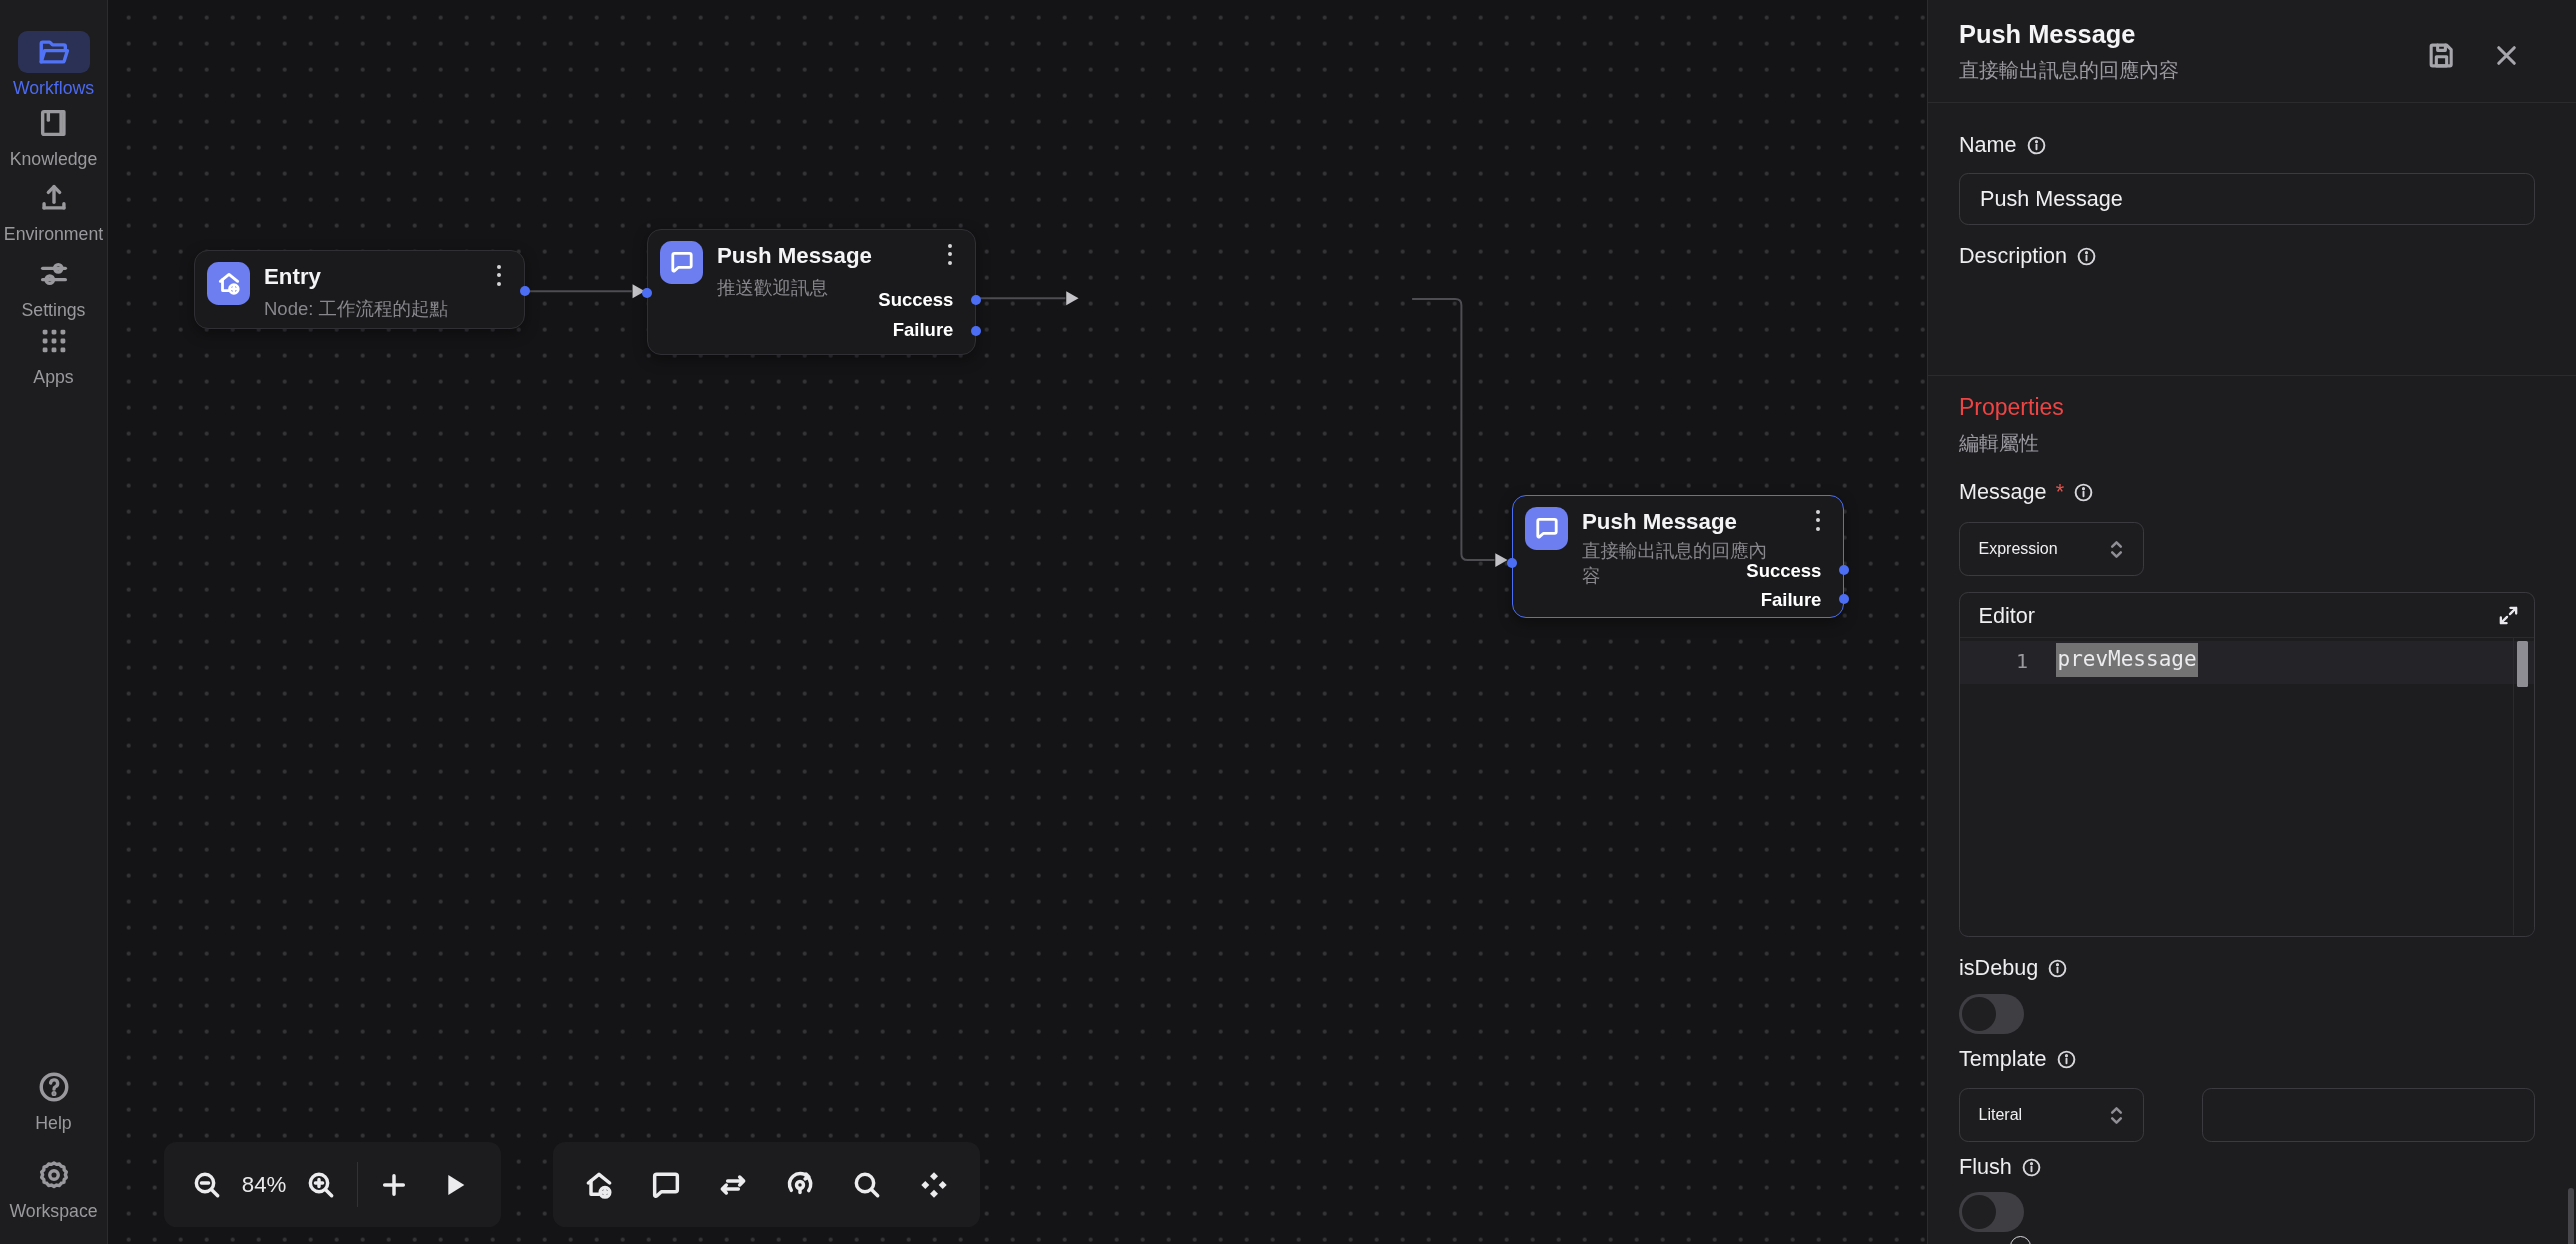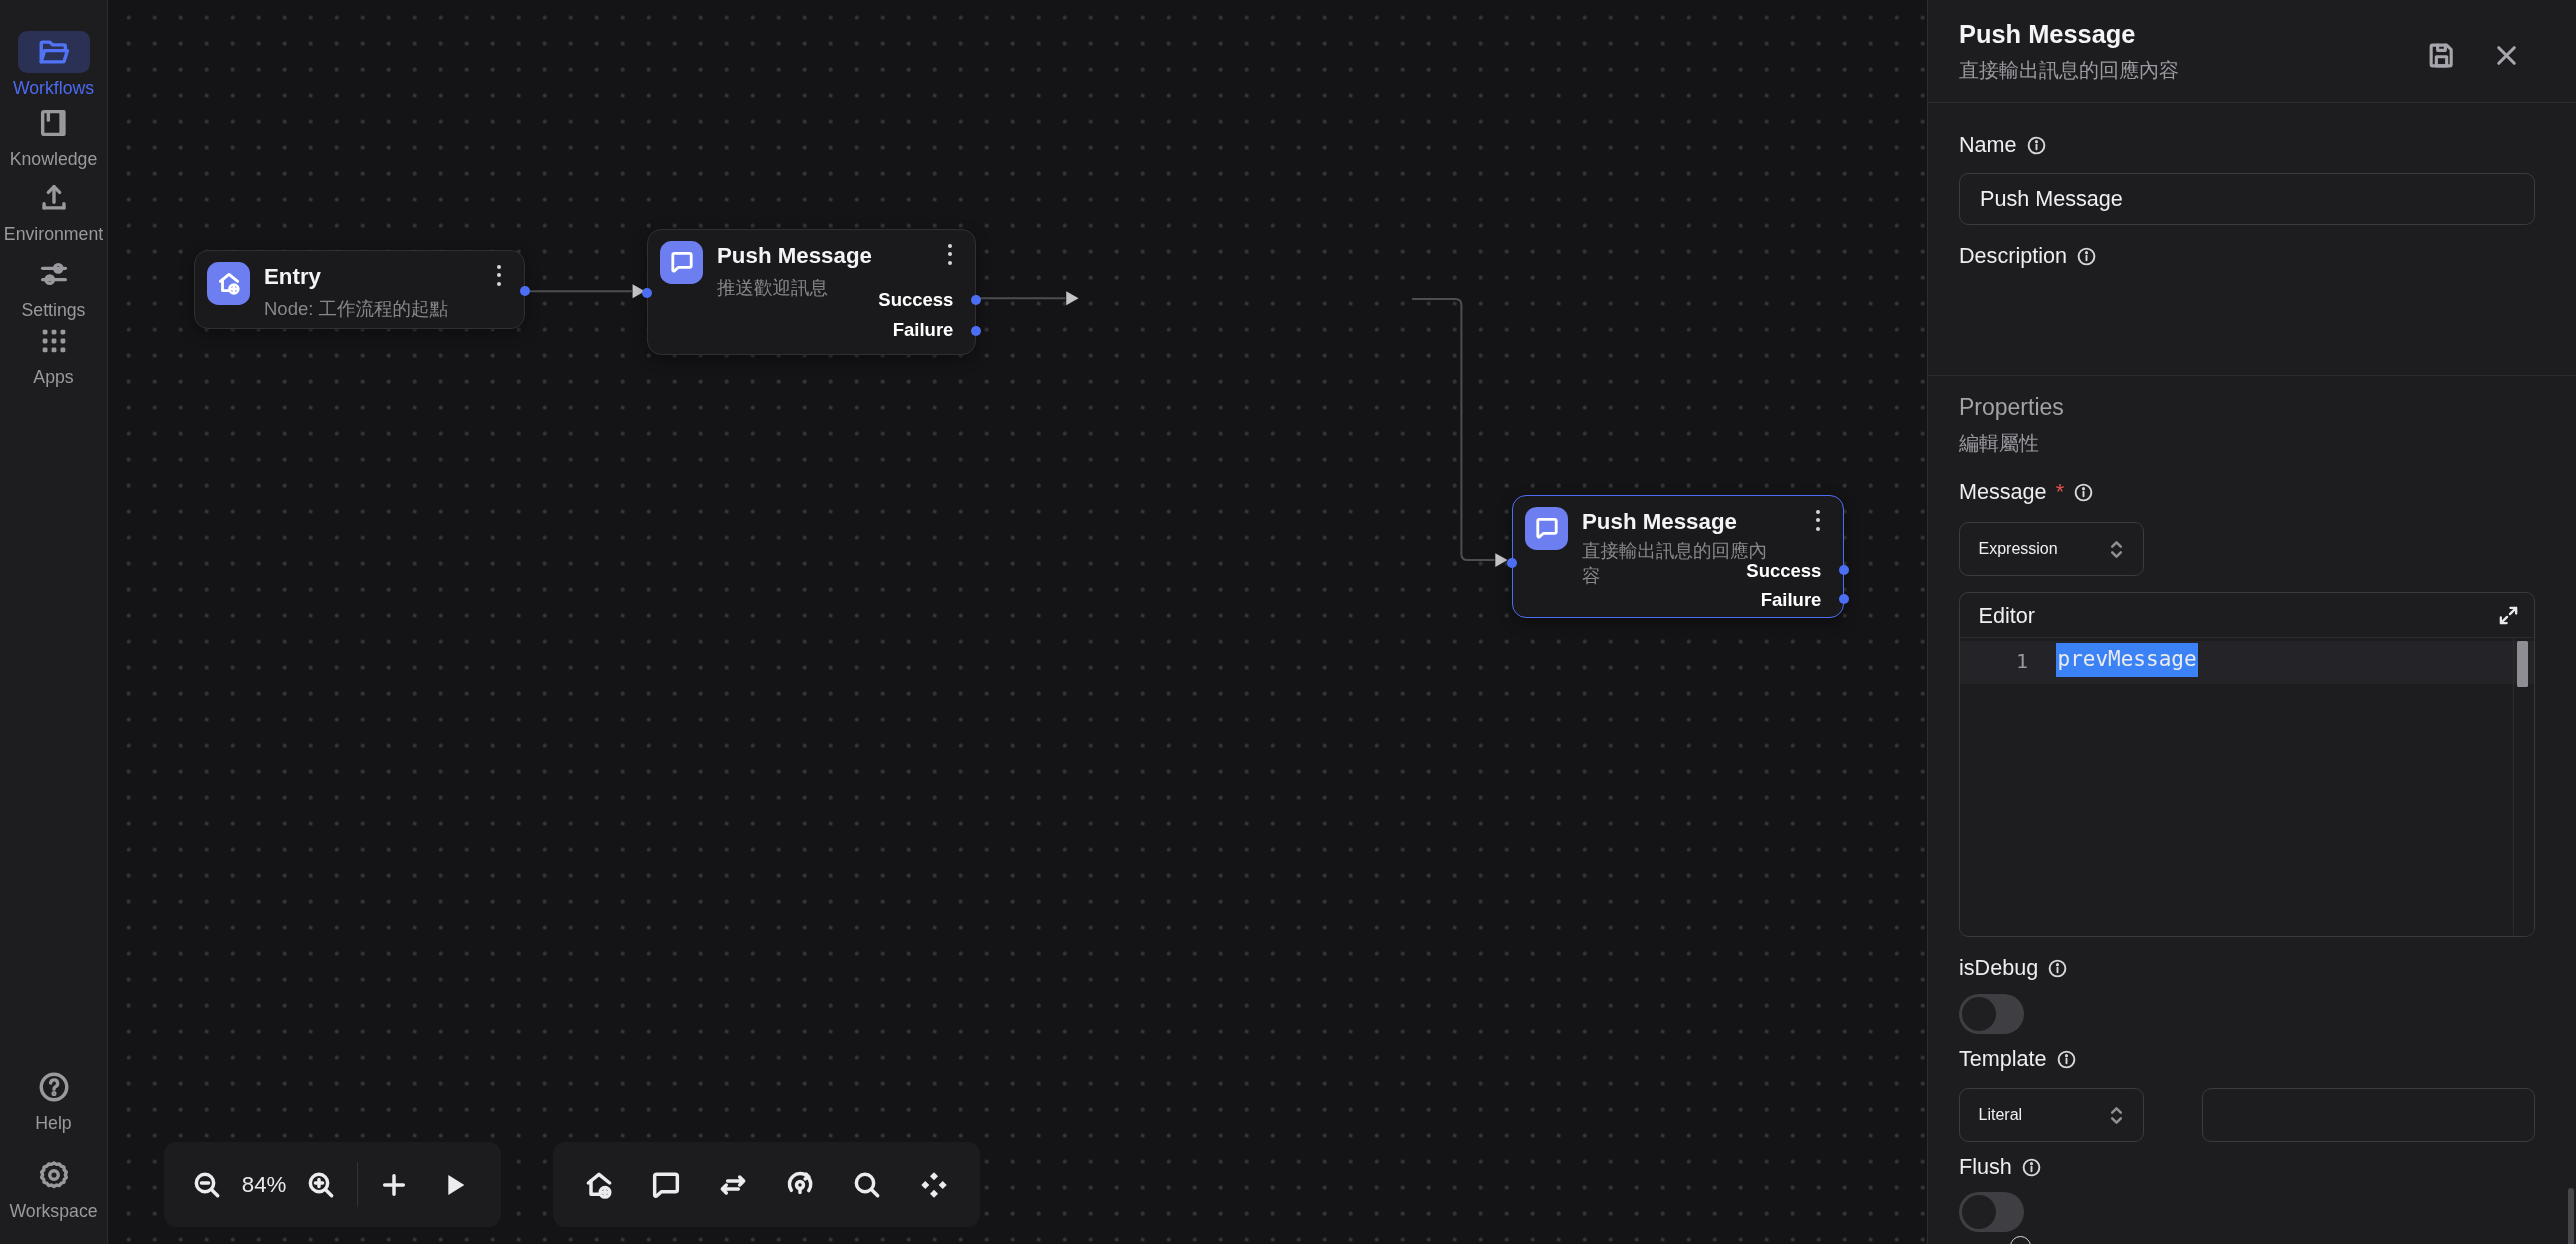--- a/index.html
+++ b/index.html
@@ -81,21 +81,21 @@
   .info { width: 21px; height: 21px; flex: none; }
   .info svg { width: 21px; height: 21px; stroke: #d8d8dc; fill: none; stroke-width: 2.2; stroke-linecap: round; }
 
   .f-input {
     position: absolute; left: 31px; width: 576px; height: 52px;
     background: transparent; border: 1.5px solid #3b3b3f; border-radius: 9.2px;
     color: #f0f0f3; font-size: 21.6px; font-family: "Liberation Sans", sans-serif;
     padding: 0 20px; outline: none;
   }
   .divider { position: absolute; left: 0; width: 100%; height: 0.8px; background: #2b2b2e; }
-  .sec-title { position: absolute; left: 31px; font-size: 23px; color: #a3a3a3; }
+  .sec-title { position: absolute; left: 31px; font-size: 23px; color: #ef4444; }
   .sec-sub { position: absolute; left: 31px; font-size: 20px; color: #9a9aa0; }
 
   .select {
     position: absolute; left: 31px; width: 185px; height: 54px;
     border: 1.5px solid #3b3b3f; border-radius: 9.2px; cursor: pointer;
     display: flex; align-items: center; justify-content: space-between; padding: 0 18.5px;
   }
   .select .sel-val { font-size: 16px; color: #f0f0f3; }
   .chevrons { width: 17px; height: 23px; stroke: #8f8f95; fill: none; stroke-width: 2.6; stroke-linecap: round; stroke-linejoin: round; }
 
@@ -104,21 +104,21 @@
     border: 1.5px solid #3a3a3e; border-radius: 9.2px; overflow: hidden;
   }
   .editor-head { position: relative; height: 45px; border-bottom: 0.8px solid #2b2b2e; }
   .editor-title { position: absolute; left: 18.5px; top: 10px; font-size: 21.6px; color: #f0f0f3; }
   .expand-btn { position: absolute; right: 14px; top: 10.8px; width: 23px; height: 23px; cursor: pointer; }
   .expand-btn svg { width: 23px; height: 23px; stroke: #e8e8ec; fill: none; stroke-width: 2.4; stroke-linecap: round; stroke-linejoin: round; }
   .editor-body { position: relative; height: 297px; background: #1d1d20; }
   .code-line { position: absolute; left: 0; top: 3.1px; width: 100%; height: 43px; background: #242428; }
   .line-no { position: absolute; left: 0; top: 10.8px; width: 68px; text-align: right; font-family: "DejaVu Sans Mono", monospace; font-size: 20px; color: #9a9a9e; }
   .code-text { position: absolute; left: 96px; top: 9.2px; font-family: "DejaVu Sans Mono", monospace; font-size: 21px; color: #ececef; }
-  .code-text .sel { background: #3b82f6; padding: 3.9px 1.5px 5.4px 1.5px; }
+  .code-text .sel { background: #737373; padding: 3.9px 1.5px 5.4px 1.5px; }
   .ed-scroll-track { position: absolute; right: 20px; top: 0; width: 1.5px; height: 100%; background: #2b2b2e; }
   .ed-scroll-thumb { position: absolute; right: 6.2px; top: 3.1px; width: 10.8px; height: 46px; background: #8d8d93; border-radius: 1.5px; }
 
   .toggle {
     position: absolute; left: 31px; width: 65px; height: 40px; border-radius: 20px;
     background: #3e3e43; cursor: pointer;
   }
   .toggle .knob { position: absolute; left: 3.1px; top: 3.1px; width: 34px; height: 34px; border-radius: 50%; background: #1f1f22; }
 
   .panel-scroll-thumb { position: absolute; right: 2.3px; top: 1188px; width: 5.4px; height: 62px; background: #46464b; border-radius: 3.1px; }

